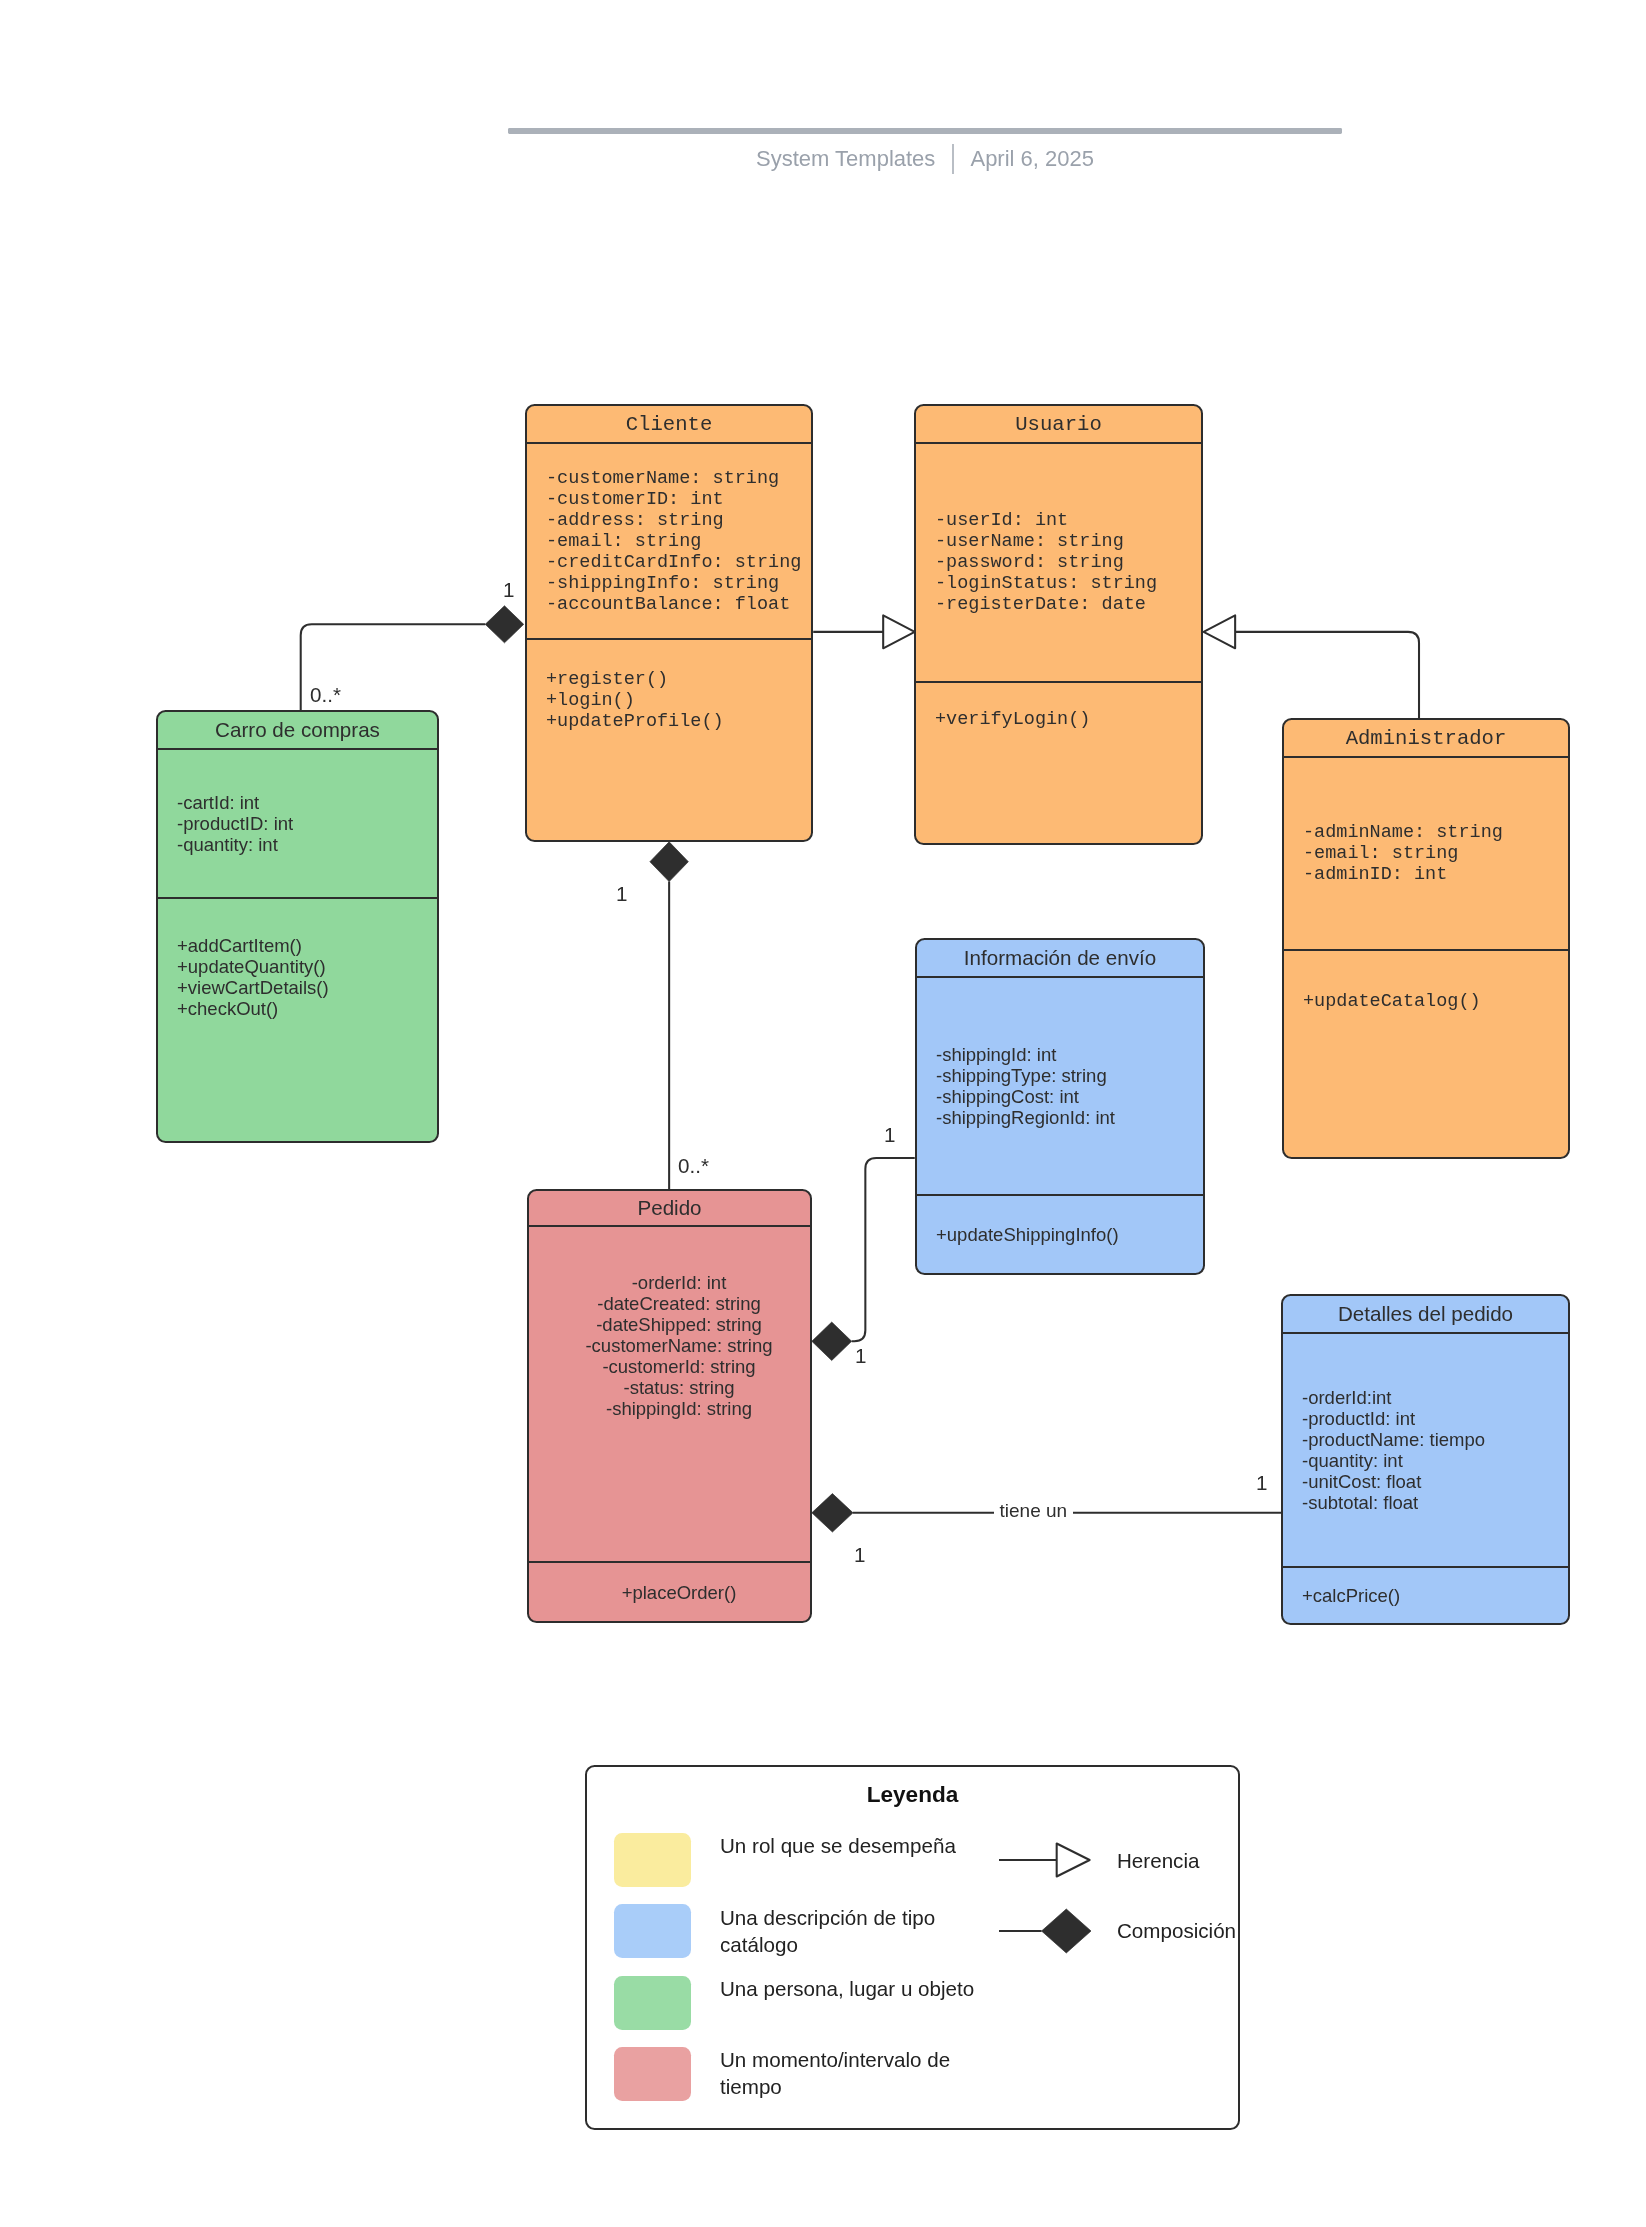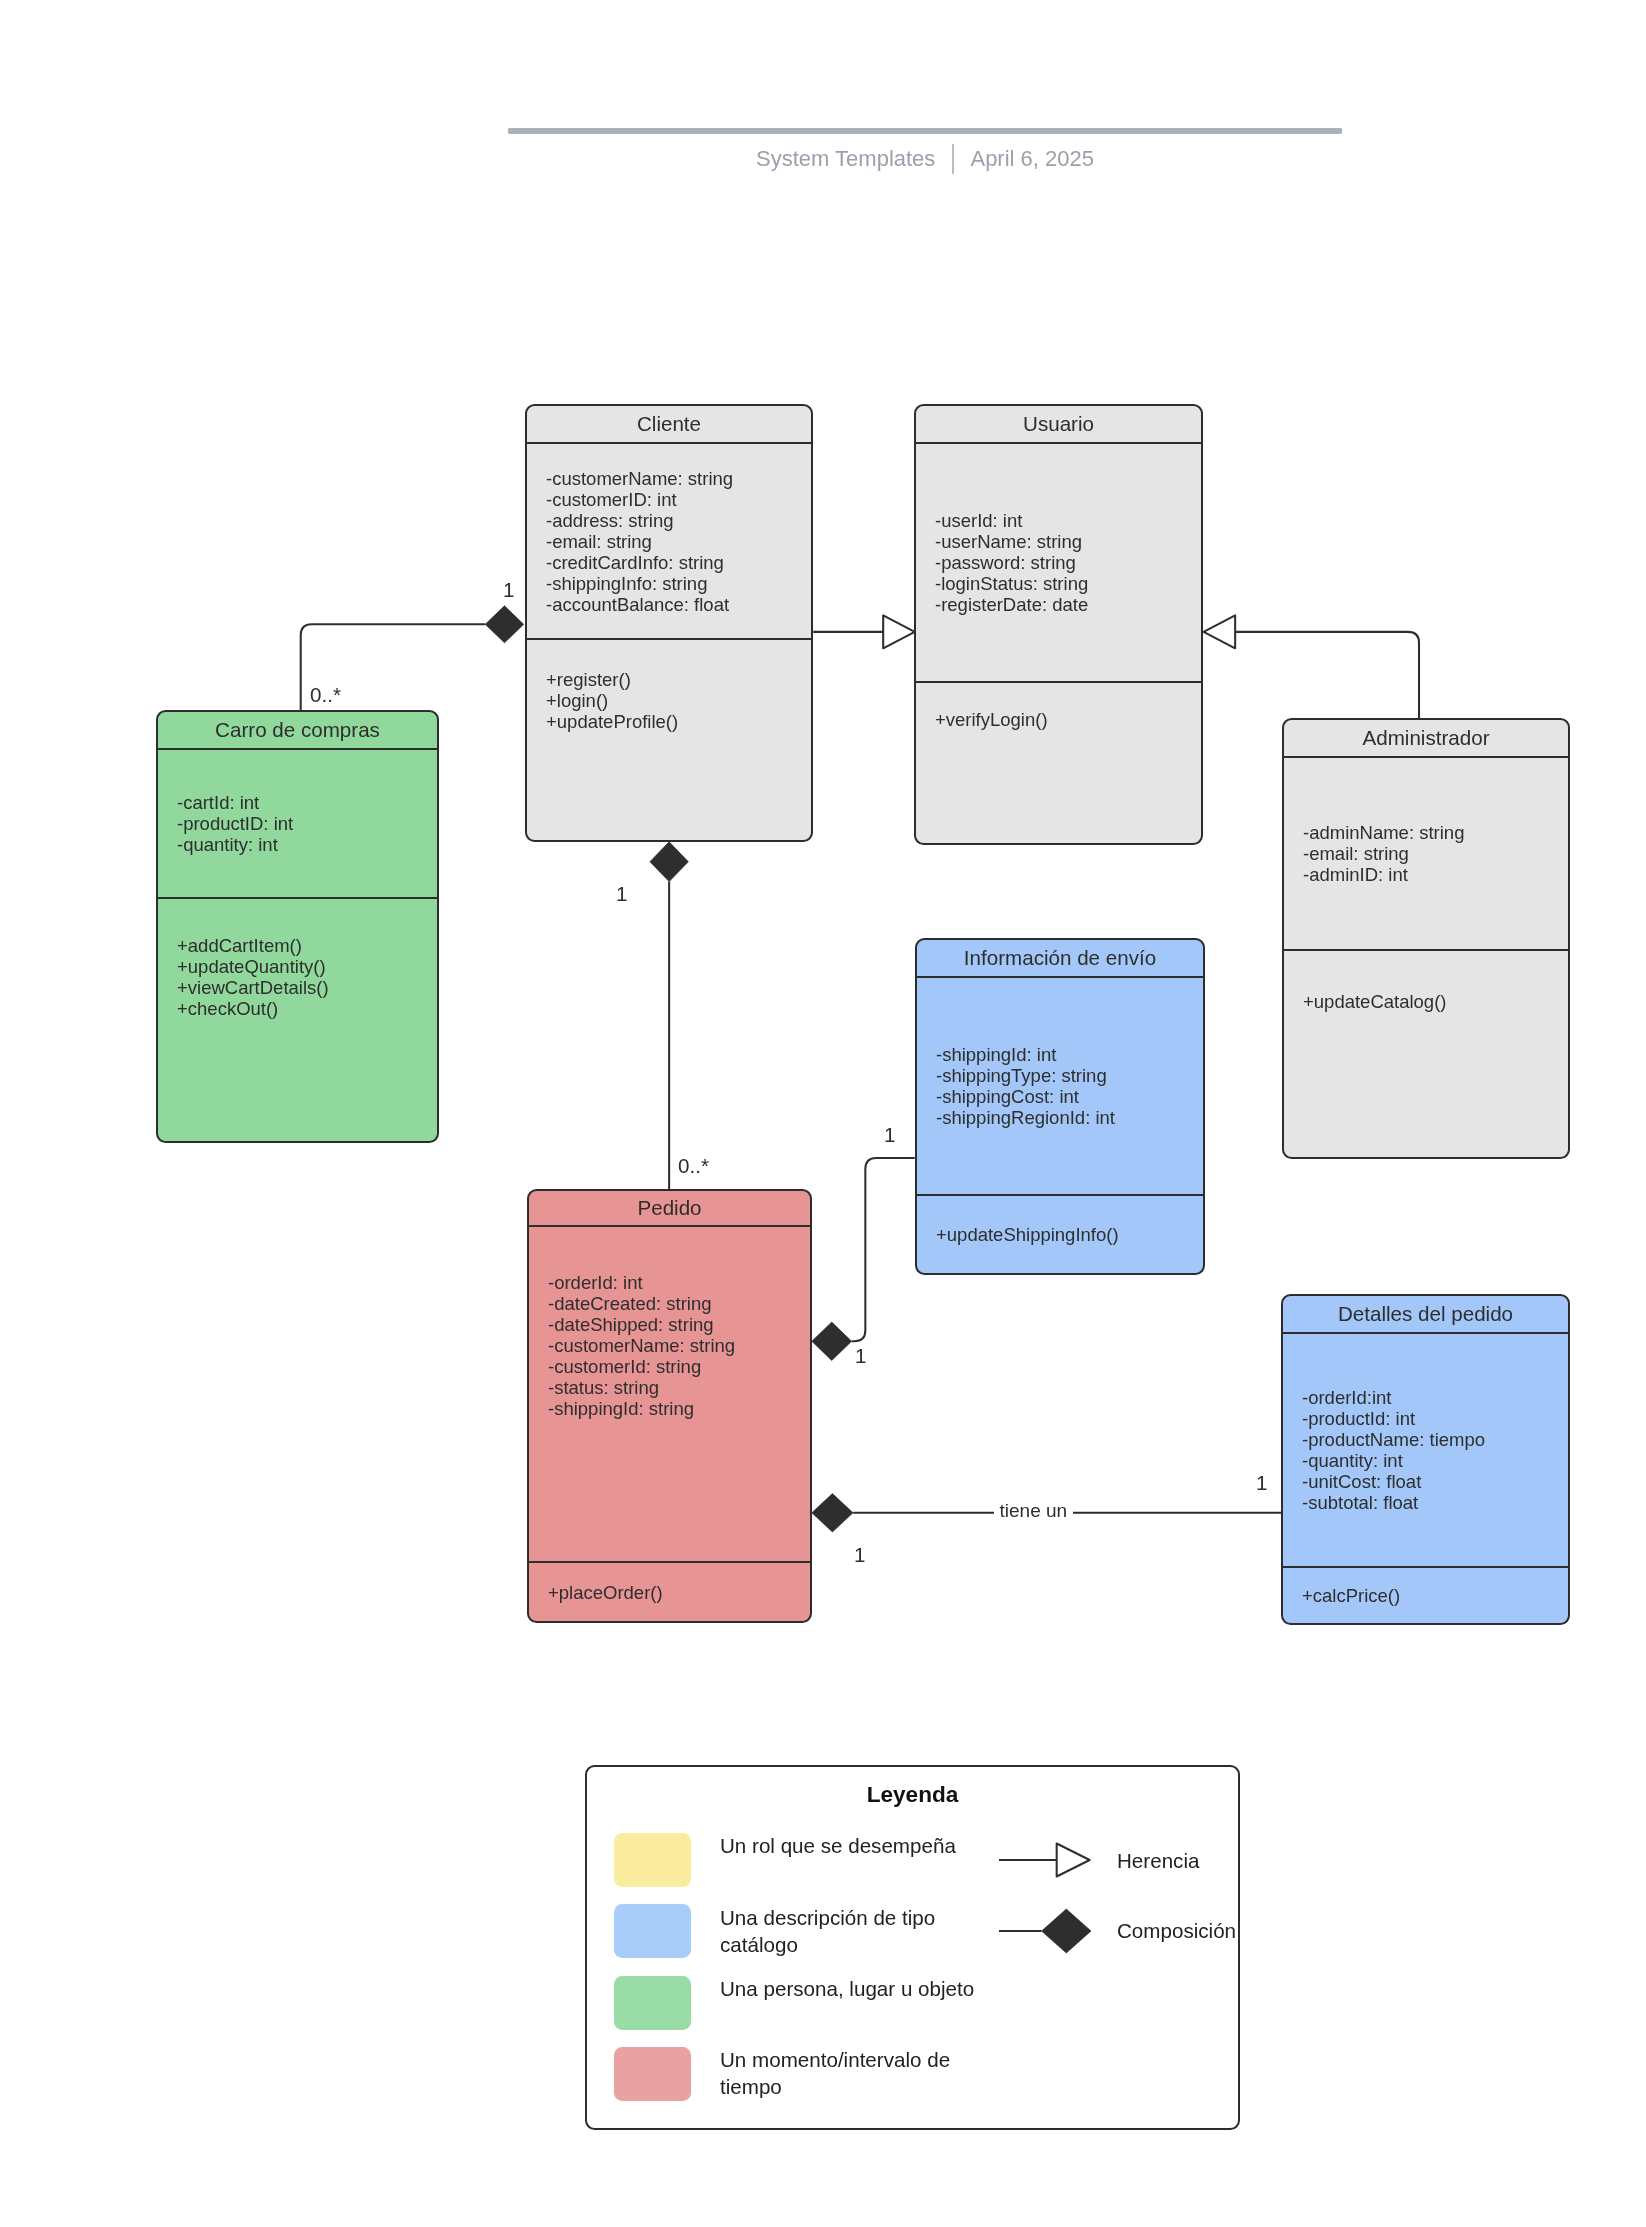--- a/index.html
+++ b/index.html
@@ -9,24 +9,24 @@
 
   
   .doc-header{position:absolute;left:508px;top:118px;width:834px;text-align:center;}
   .doc-title{font-size:34px;font-weight:bold;color:#9aa1ab;letter-spacing:0px;white-space:nowrap;}
   .doc-rule{margin-top:9.6px;height:6.2px;background:#abb1b9;border-radius:1.4px;}
   .doc-sub{margin-top:10.3px;display:flex;align-items:center;justify-content:center;gap:16.5px;font-size:22px;color:#9aa1ab;}
   .doc-sub-sep{width:2.1px;height:30px;background:#b9bec5;}
 
   
   .uml-class{position:absolute;border:2.1px solid #2d2d2d;border-radius:9.6px;display:flex;flex-direction:column;overflow:hidden;}
-  .c-yellow{background:#e5e5e5;}
+  .c-yellow{background:#fdba74;font-family:Liberation Mono, monospace;}
   .c-green{background:#90d89c;}
   .c-blue{background:#a2c7f8;}
-  .c-red{background:#e69494;}
+  .c-red{background:#e69494;text-align:center;}
   .uml-head{flex:0 0 auto;display:flex;align-items:center;justify-content:center;font-size:20.6px;}
   .uml-sec{border-top:2.1px solid #2d2d2d;padding-left:19px;flex:0 0 auto;}
   .uml-sec.grow{flex:1 1 auto;}
   .sec-center{display:flex;flex-direction:column;justify-content:center;}
   .line{font-size:18.5px;line-height:21px;white-space:nowrap;}
 
   
   .connector-layer{position:absolute;left:0;top:0;pointer-events:none;}
   .connector-layer line,.connector-layer path{stroke:#2e2e2e;stroke-width:3;fill:none;}
   .tri{fill:#ffffff;stroke:#2e2e2e;stroke-width:3;stroke-linejoin:round;}

